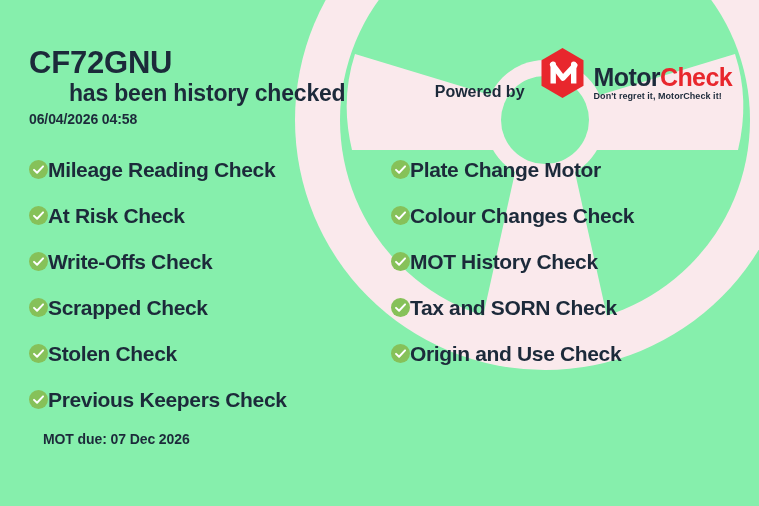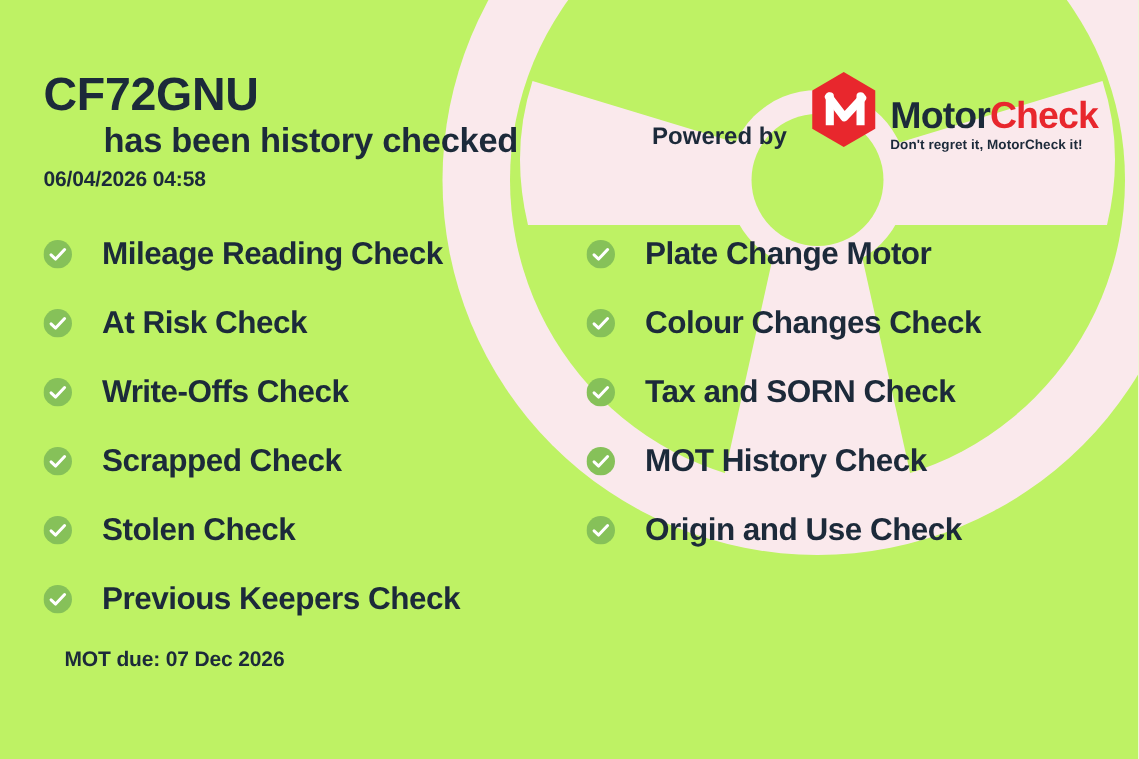--- a/index.html
+++ b/index.html
@@ -7,21 +7,21 @@
     width: 759px;
     height: 506px;
     background: #ffffff;
     font-family: "Liberation Sans", sans-serif;
     overflow: hidden;
   }
   #page {
     position: relative;
     width: 759px;
     height: 506px;
-    background: #bef264;
+    background: #86efac;
     overflow: hidden;
     padding-left: 29px;
   }
 
   
   #watermark {
     position: absolute;
     left: 0; top: 0;
     width: 759px; height: 506px;
     pointer-events: none;
@@ -119,21 +119,21 @@
     position: absolute;
     top: 0;
   }
   #check-col-left  { left: 29px; }
   #check-col-right { left: 391px; }
 
   .check-item {
     display: flex;
     align-items: center;
     height: 46px;
-    gap: 20px;
+    gap: 0;
     white-space: nowrap;
   }
   .check-icon {
     flex: 0 0 auto;
     width: 19px;
     height: 19px;
     display: block;
   }
   .check-label {
     font-size: 21px;
@@ -295,30 +295,30 @@
           </span>
           <span class="check-label">Colour Changes Check</span>
         </div>
         <div class="check-item">
           <span style="display: flex;">
             <svg class="check-icon" viewBox="0 0 20 20" xmlns="http://www.w3.org/2000/svg">
               <circle cx="10" cy="10" r="10" fill="#86c159"></circle>
               <path d="M5.3 10.4 L8.5 13.4 L14.8 6.7" fill="none" stroke="#ffffff" stroke-width="2.1" stroke-linecap="round" stroke-linejoin="round"></path>
             </svg>
           </span>
+          <span class="check-label">MOT History Check</span>
+        </div>
+        <div class="check-item">
+          <span style="display: flex;">
+            <svg class="check-icon" viewBox="0 0 20 20" xmlns="http://www.w3.org/2000/svg">
+              <circle cx="10" cy="10" r="10" fill="#86c159"></circle>
+              <path d="M5.3 10.4 L8.5 13.4 L14.8 6.7" fill="none" stroke="#ffffff" stroke-width="2.1" stroke-linecap="round" stroke-linejoin="round"></path>
+            </svg>
+          </span>
           <span class="check-label">Tax and SORN Check</span>
-        </div>
-        <div class="check-item">
-          <span style="display: flex;">
-            <svg class="check-icon" viewBox="0 0 20 20" xmlns="http://www.w3.org/2000/svg">
-              <circle cx="10" cy="10" r="10" fill="#86c159"></circle>
-              <path d="M5.3 10.4 L8.5 13.4 L14.8 6.7" fill="none" stroke="#ffffff" stroke-width="2.1" stroke-linecap="round" stroke-linejoin="round"></path>
-            </svg>
-          </span>
-          <span class="check-label">MOT History Check</span>
         </div>
         <div class="check-item">
           <span style="display: flex;">
             <svg class="check-icon" viewBox="0 0 20 20" xmlns="http://www.w3.org/2000/svg">
               <circle cx="10" cy="10" r="10" fill="#86c159"></circle>
               <path d="M5.3 10.4 L8.5 13.4 L14.8 6.7" fill="none" stroke="#ffffff" stroke-width="2.1" stroke-linecap="round" stroke-linejoin="round"></path>
             </svg>
           </span>
           <span class="check-label">Origin and Use Check</span>
         </div>

